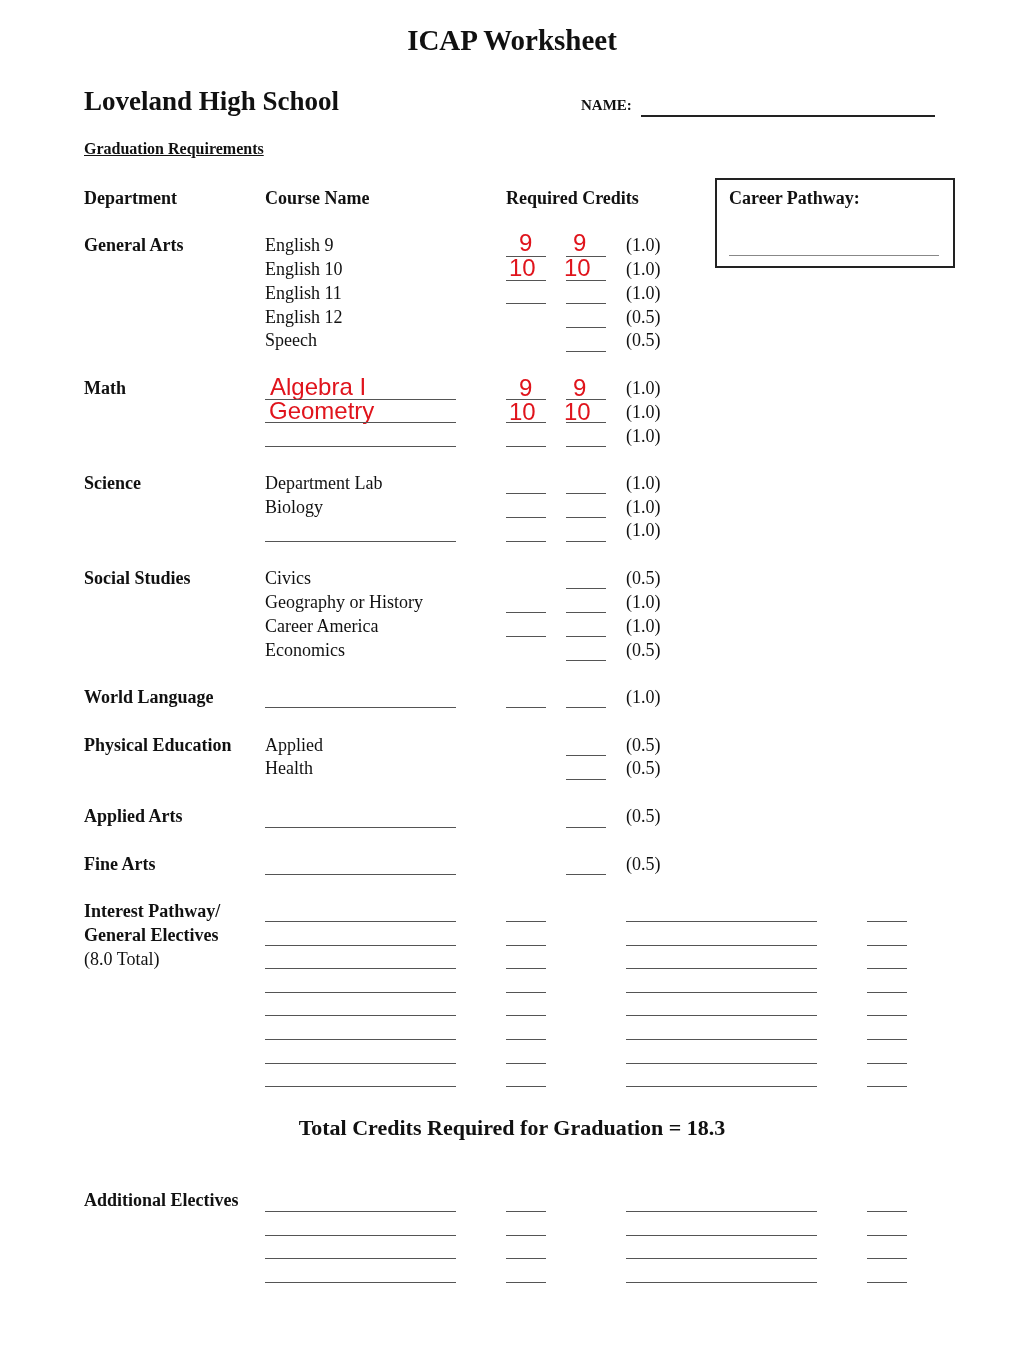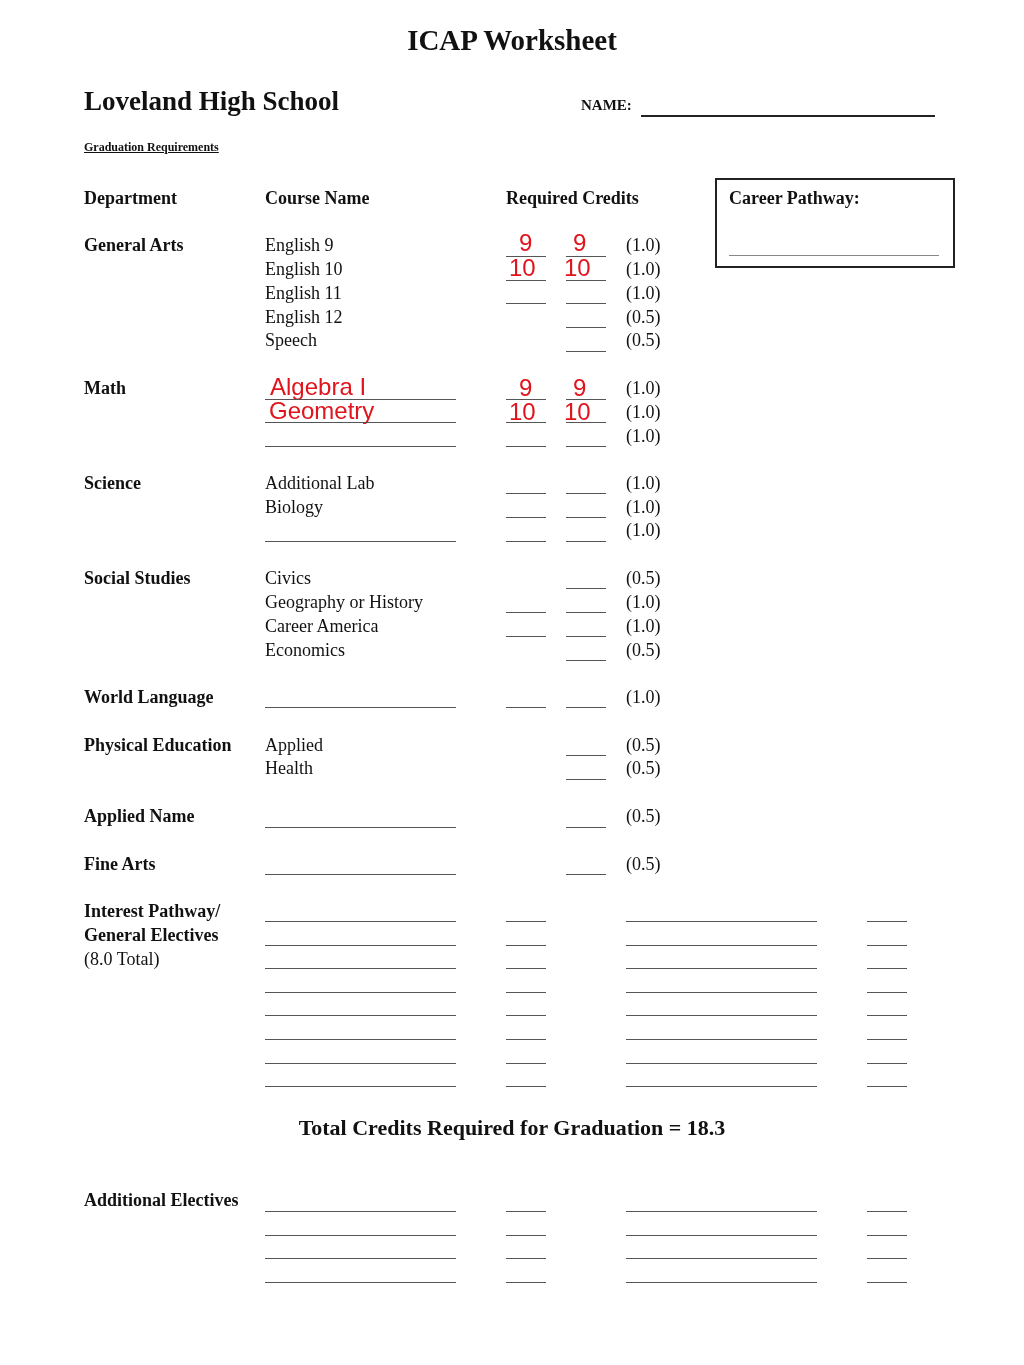--- a/index.html
+++ b/index.html
@@ -5,21 +5,21 @@
     html, body { margin: 0; padding: 0; background: #ffffff; }
     body {
       width: 1024px; height: 1365px; position: relative; overflow: hidden;
       font-family: "Liberation Serif", serif; color: #111;
     }
     .abs { position: absolute; }
     .title { left: 0; width: 1024px; top: 24px; text-align: center; font-size: 29px; font-weight: bold; }
     .school { left: 84px; top: 86px; font-size: 27px; font-weight: bold; }
     .name-label { left: 581px; top: 97px; font-size: 15px; font-weight: bold; }
     .name-line { left: 641px; top: 115px; width: 294px; border-bottom: 2px solid #222; }
-    .grad-req { left: 84px; top: 140px; font-size: 12px; font-weight: bold; text-decoration: underline; text-align: center; }
+    .grad-req { left: 84px; top: 140px; font-size: 16px; font-weight: bold; text-decoration: underline; text-align: center; }
     .colhead { top: 188px; font-size: 18px; font-weight: bold; font-family: Liberation Serif, serif; }
     .career-box { left: 715px; top: 178px; width: 240px; height: 90px; border: 2px solid #222; box-sizing: border-box; }
     .career-label { left: 12px; top: 8px; font-size: 18px; font-weight: bold; position: absolute; }
     .career-line { left: 12px; top: 75px; width: 210px; border-bottom: 1px solid #888; position: absolute; }
     .dept { left: 84px; font-size: 18px; font-weight: bold; }
     .dept-sub { left: 84px; font-size: 18px; }
     .course { left: 265px; font-size: 18px; }
     .credit { left: 626px; font-size: 18px; }
     .line { height: 0; border-bottom: 1px solid #555; }
     .line.course-line { left: 265px; width: 191px; }
@@ -91,21 +91,21 @@
 <div class="abs line g1" style="top:422px"></div>
 <div class="abs line g2" style="top:422px"></div>
 <div class="abs line g1" style="top:446px"></div>
 <div class="abs line g2" style="top:446px"></div>
 
 <div class="abs credit" style="top:378px">(1.0)</div>
 <div class="abs credit" style="top:402px">(1.0)</div>
 <div class="abs credit" style="top:426px">(1.0)</div>
 
 <div class="abs dept" style="top:473px">Science</div>
-<div class="abs course" style="top:473px">Additional Lab</div>
+<div class="abs course" style="top:473px">Department Lab</div>
 <div class="abs course" style="top:497px">Biology</div>
 <div class="abs line course-line" style="top:541px"></div>
 <div class="abs line g1" style="top:493px"></div>
 <div class="abs line g2" style="top:493px"></div>
 <div class="abs line g1" style="top:517px"></div>
 <div class="abs line g2" style="top:517px"></div>
 <div class="abs line g1" style="top:541px"></div>
 <div class="abs line g2" style="top:541px"></div>
 <div class="abs credit" style="top:473px">(1.0)</div>
 <div class="abs credit" style="top:497px">(1.0)</div>
@@ -134,21 +134,21 @@
 <div class="abs credit" style="top:687px">(1.0)</div>
 
 <div class="abs dept" style="top:735px">Physical Education</div>
 <div class="abs course" style="top:735px">Applied</div>
 <div class="abs course" style="top:758px">Health</div>
 <div class="abs line g2" style="top:755px"></div>
 <div class="abs line g2" style="top:779px"></div>
 <div class="abs credit" style="top:735px">(0.5)</div>
 <div class="abs credit" style="top:758px">(0.5)</div>
 
-<div class="abs dept" style="top:806px">Applied Name</div>
+<div class="abs dept" style="top:806px">Applied Arts</div>
 <div class="abs line course-line" style="top:827px"></div>
 <div class="abs line g2" style="top:827px"></div>
 <div class="abs credit" style="top:806px">(0.5)</div>
 
 <div class="abs dept" style="top:854px">Fine Arts</div>
 <div class="abs line course-line" style="top:874px"></div>
 <div class="abs line g2" style="top:874px"></div>
 <div class="abs credit" style="top:854px">(0.5)</div>
 
 <div class="abs dept" style="top:901px">Interest Pathway/</div>

